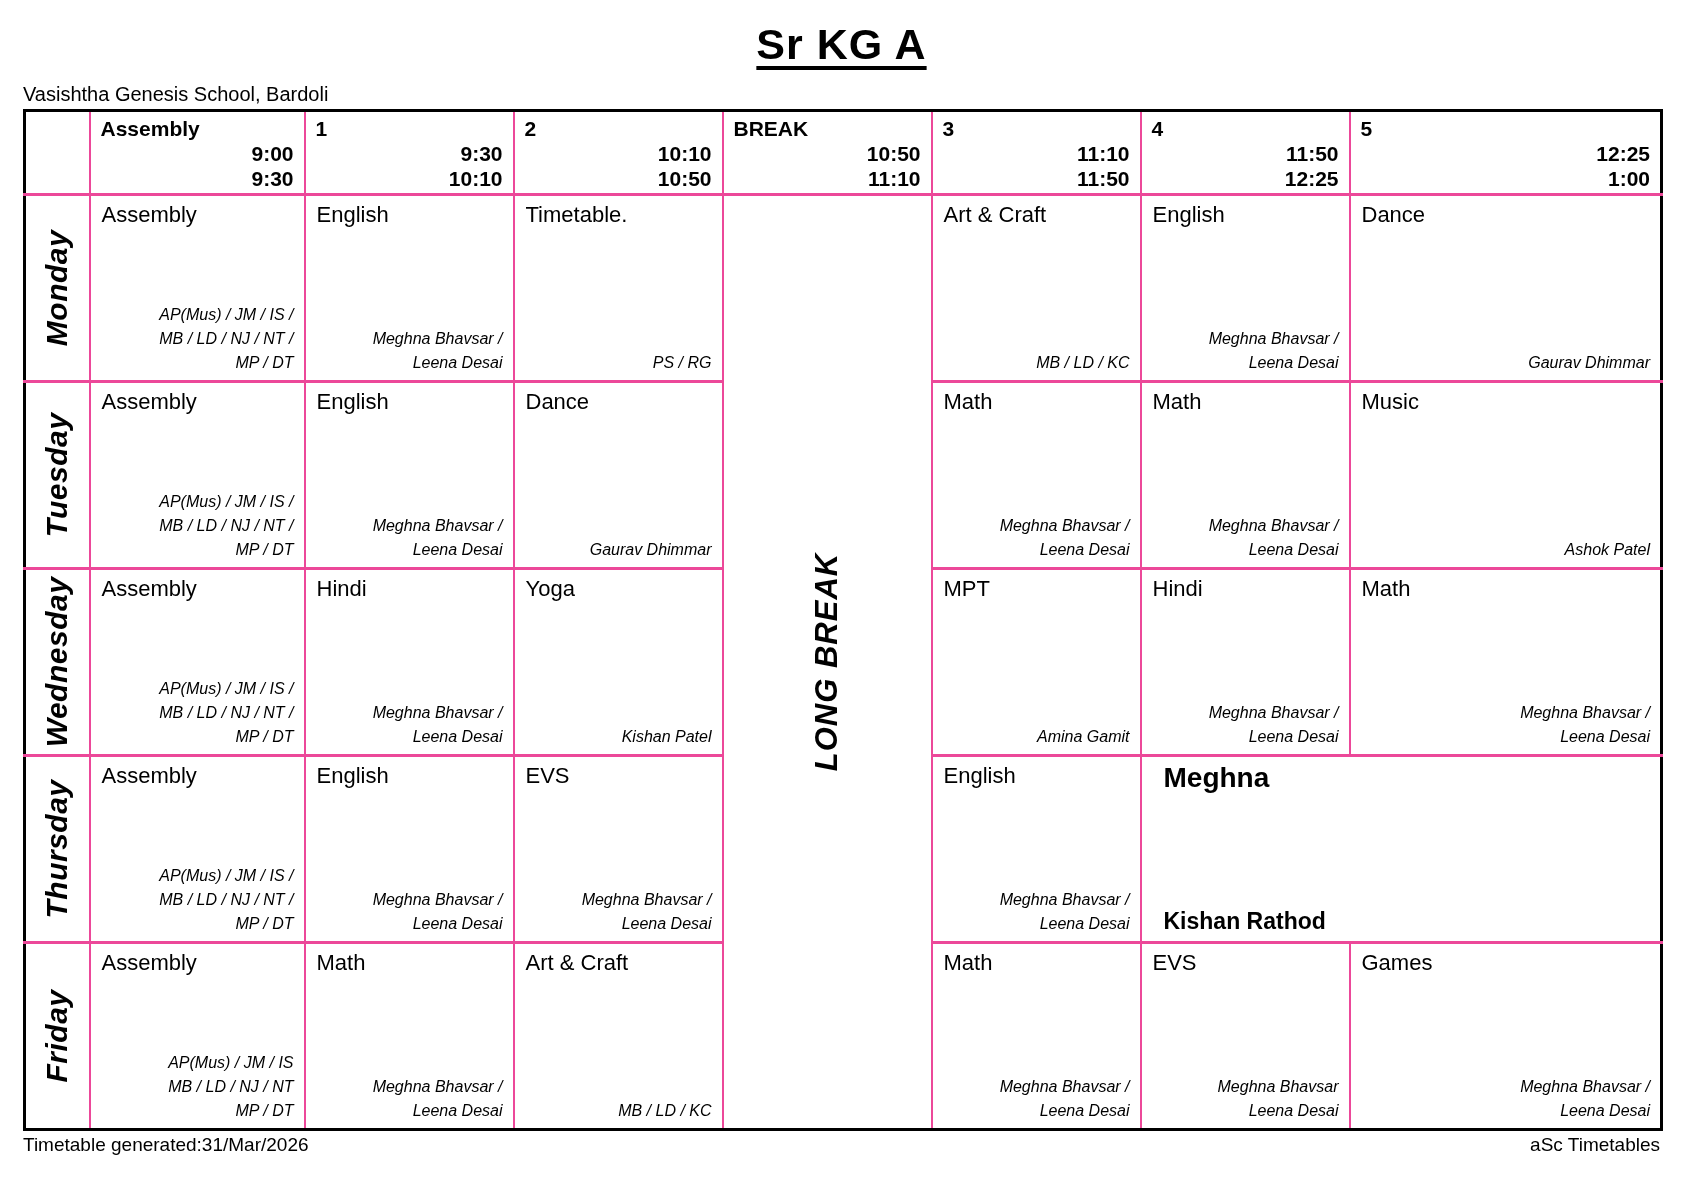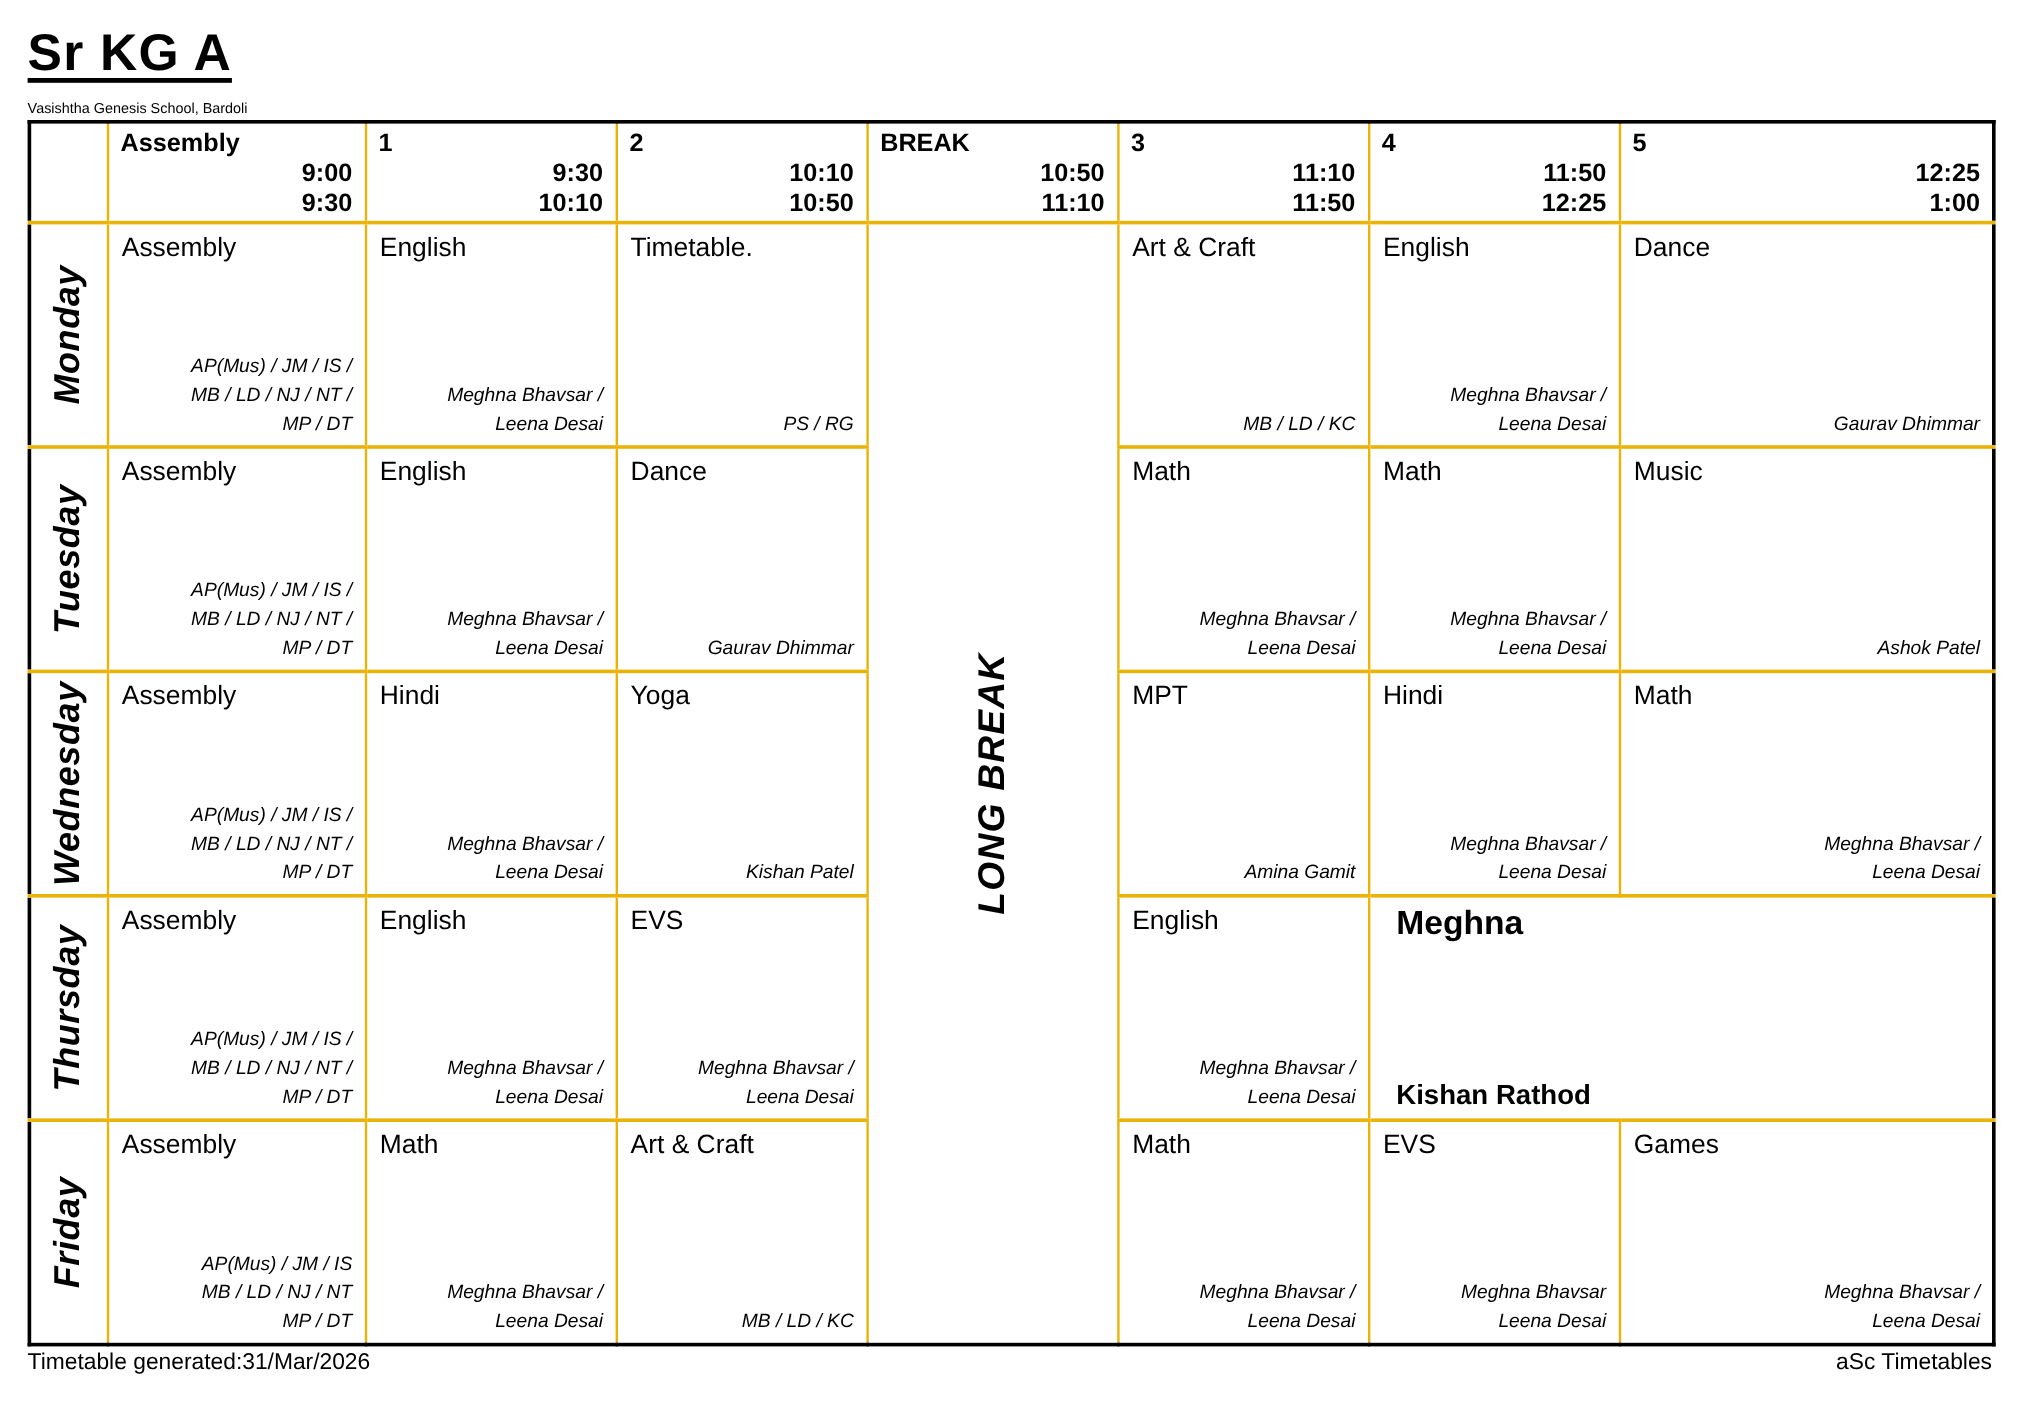--- a/index.html
+++ b/index.html
@@ -5,46 +5,46 @@
   html, body { margin:0; padding:0; background:#fff; color:#000; }
   body {
     width:1683px; height:1190px;
     font-family:"Liberation Sans", sans-serif;
     overflow:hidden;
   }
   .page { padding:0 23px; }
 
   .title {
     margin-top:20px;
-    text-align:left;
+    text-align:center;
     font-size:43px;
     font-weight:bold;
     text-decoration:underline;
     text-decoration-thickness:4px;
     text-underline-offset:7px;
     letter-spacing:1px;
   }
 
   .subheader {
     display:flex;
     justify-content:space-between;
     align-items:flex-end;
-    font-size:12px;
+    font-size:20px;
     margin-top:14px;
     padding-bottom:3px;
   }
 
   table.timetable {
     border-collapse:collapse;
     table-layout:fixed;
     width:1637px;
     border:3px solid #000;
   }
   table.timetable td {
-    border:2px solid #eab308;
+    border:2px solid #ec4899;
     padding:0;
     vertical-align:top;
   }
   tr.header-row { height:84px; }
   tr.day-row { height:187px; }
   tr.day-row > td { border-top-width:3px; }
   td.day-cell { border-right-width:3px; }
 
   
   td.col-header .period-label {

